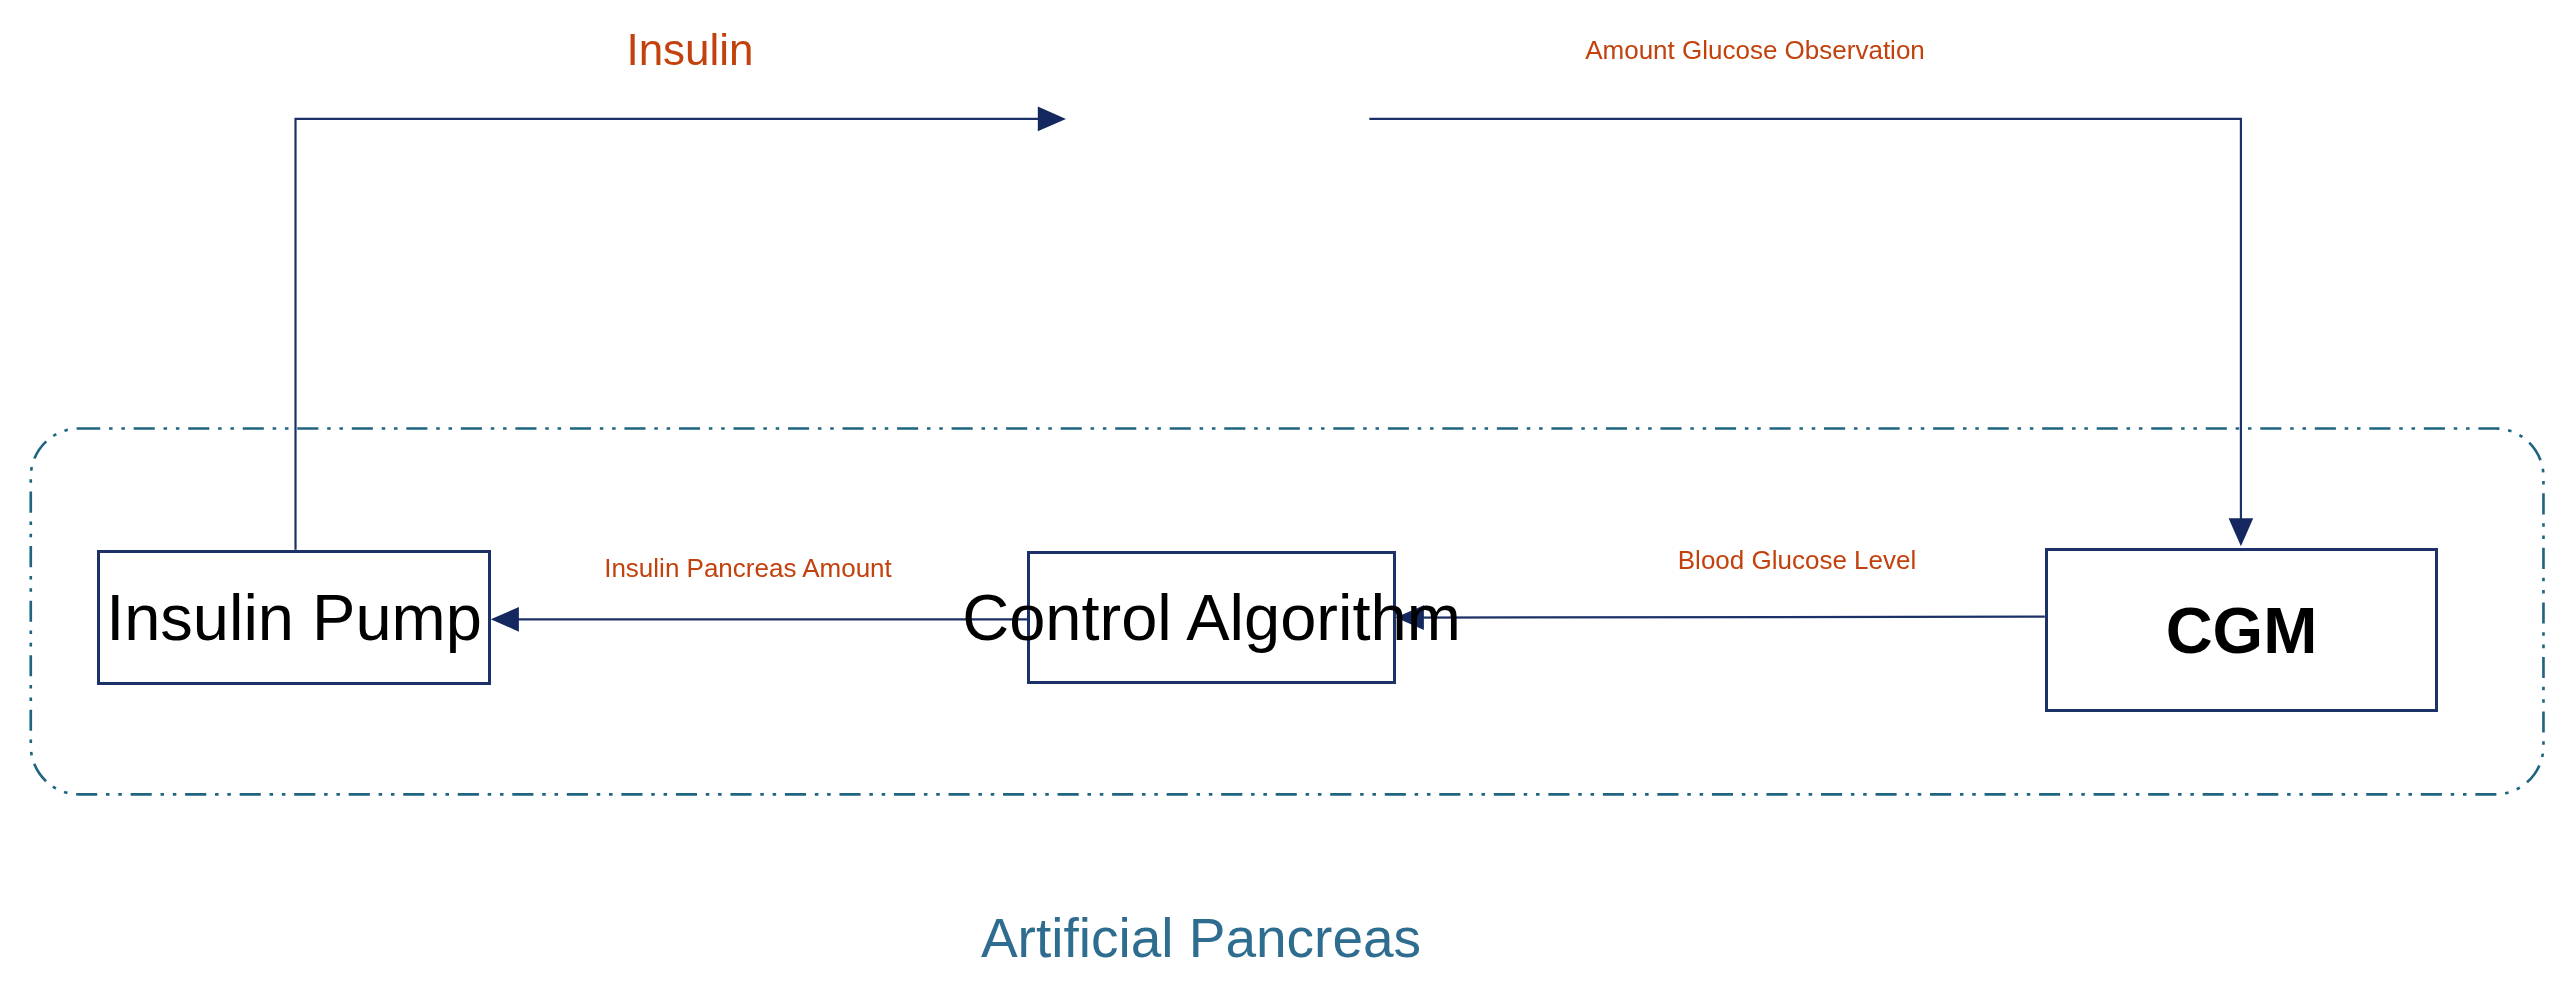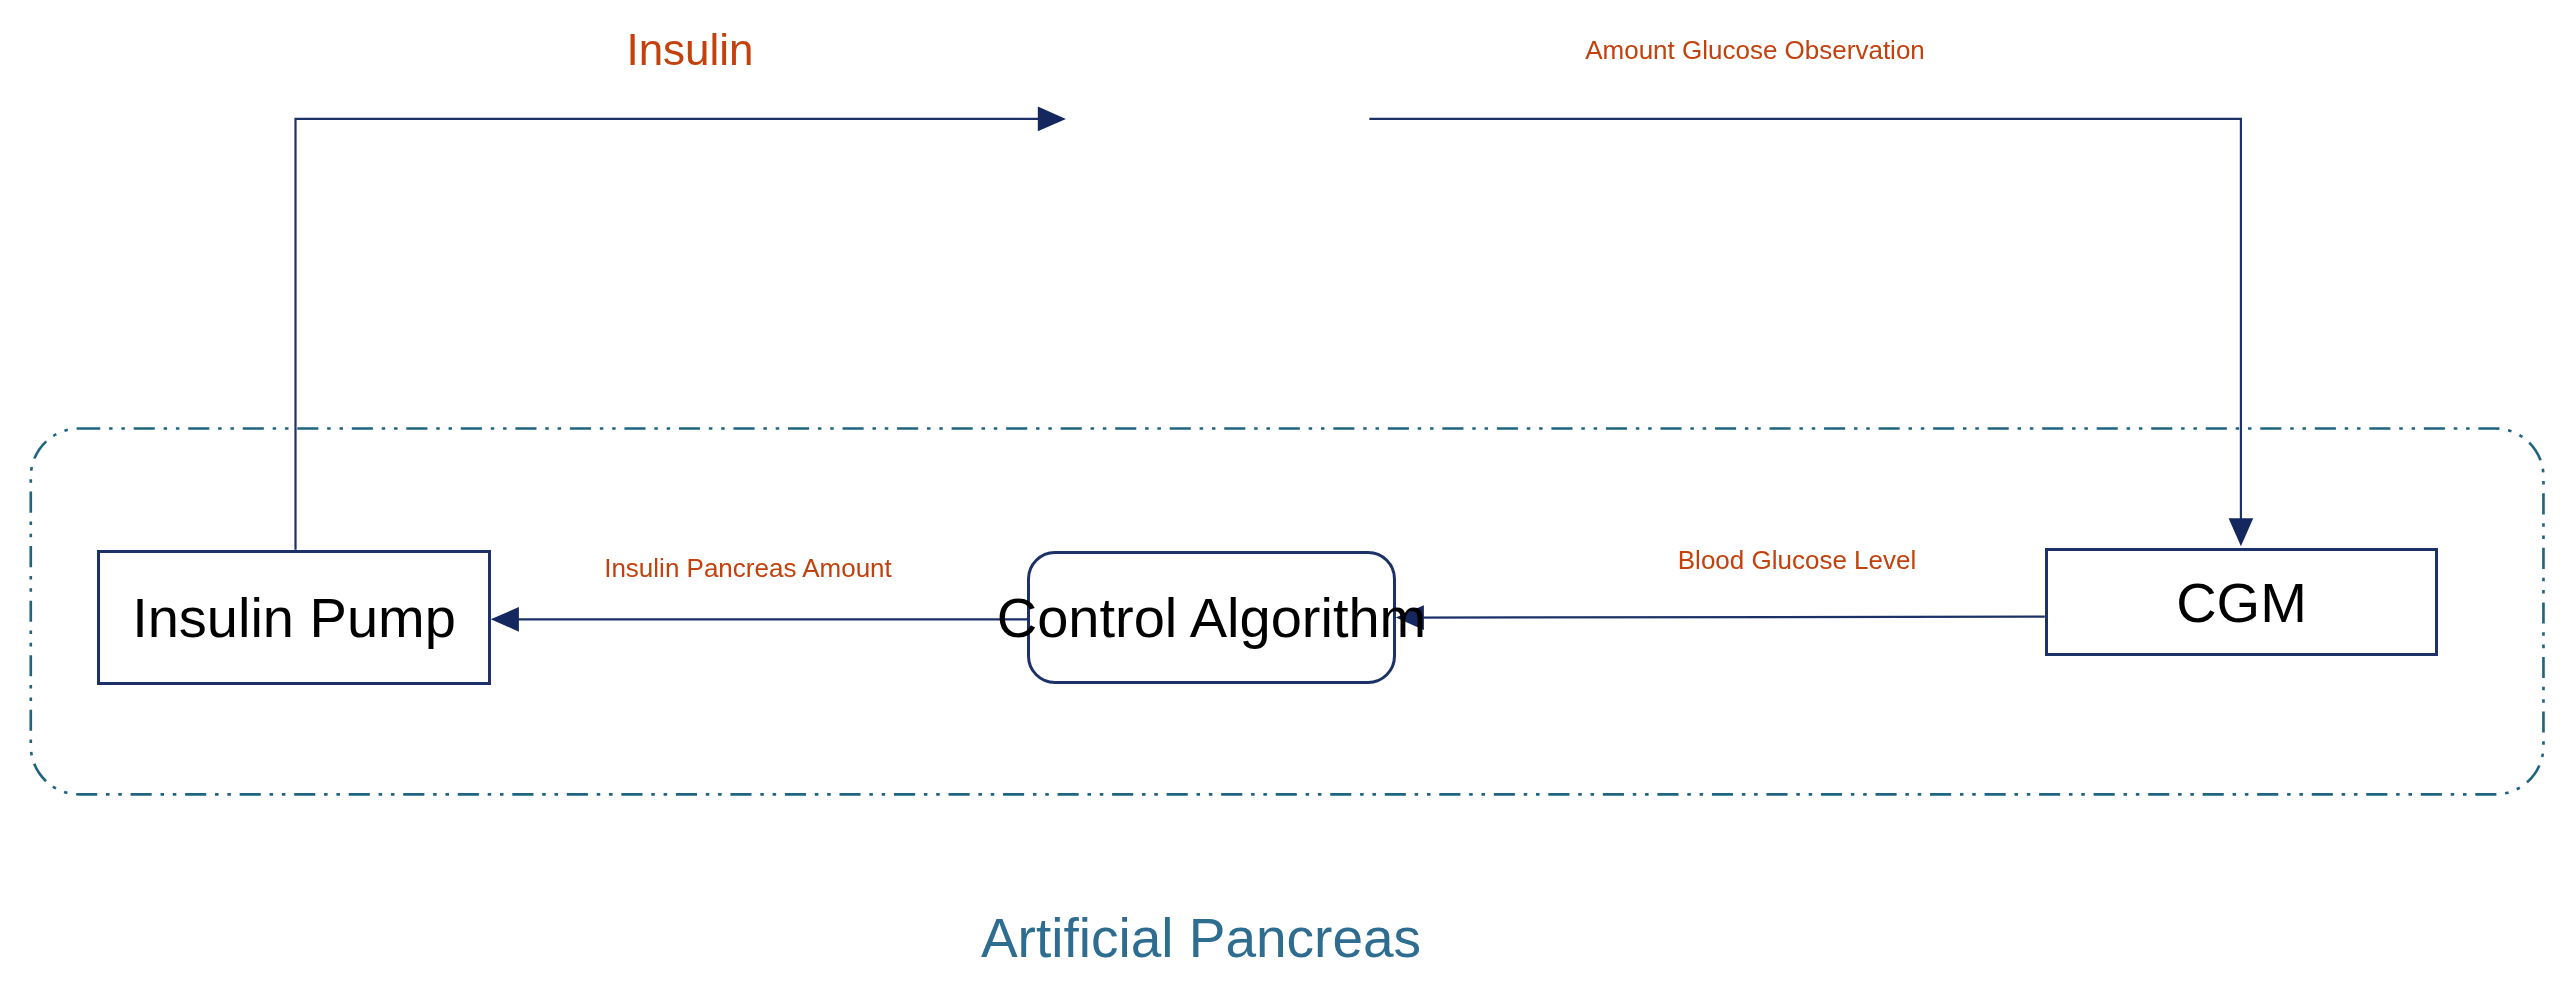--- a/index.html
+++ b/index.html
@@ -22,25 +22,25 @@
     box-sizing:border-box;
   }
   .node span{white-space:nowrap;}
   .node-patient{
     left:1066px;top:36px;width:303px;height:164px;
     border:2.6px solid #000000;
     font-size:49px;
   }
   .node-inner{
     border:3.5px solid var(--navy,#1c3168);
-    font-size:56px;
+    font-size:65px;
   }
   .node-insulin-pump{left:97px;top:550px;width:394px;height:135px;}
-  .node-control-algorithm{left:1027px;top:551px;width:369px;height:133px;border-radius:28px;}
-  .node-cgm{left:2045px;top:548px;width:393px;height:108px;}
+  .node-control-algorithm{left:1027px;top:551px;width:369px;height:133px;}
+  .node-cgm{left:2045px;top:548px;width:393px;height:164px;font-weight:bold;}
   .edge-label{
     position:absolute;
     transform:translate(-50%,-50%);
     color:#c2410c;
     font-size:26px;
     white-space:nowrap;
   }
   .label-insulin{left:690px;top:50px;font-size:44px;}
   .label-bgo{left:1755px;top:50px;}
   .label-iia{left:748px;top:568px;}

